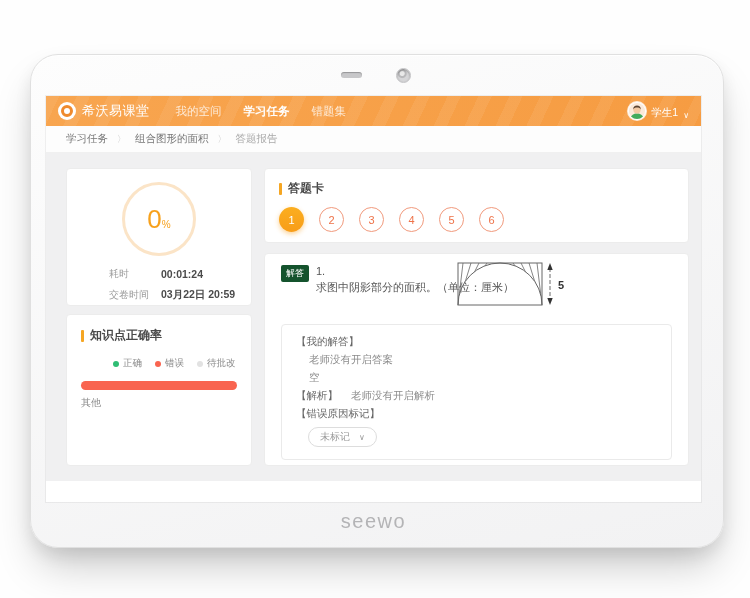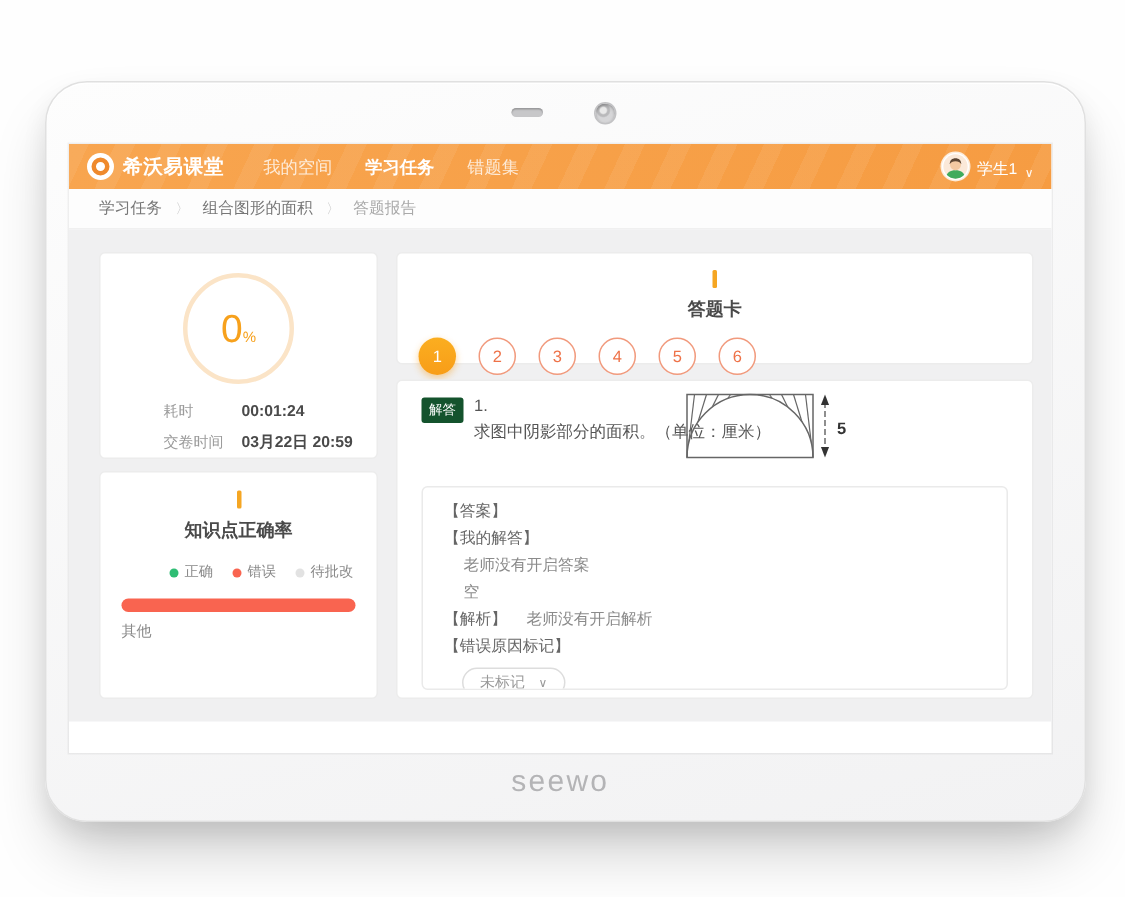--- a/index.html
+++ b/index.html
@@ -25,21 +25,21 @@
     box-shadow:0 0 0 1px rgba(0,0,0,.05);overflow:hidden;}
 
   
   .appbar{position:relative;height:30px;display:flex;align-items:center;padding:0 12px;
     background:linear-gradient(100deg,#f8a54f,#f69c42);box-sizing:border-box;}
   .appbar::before{content:"";position:absolute;inset:0;pointer-events:none;
     background:repeating-linear-gradient(115deg,rgba(255,255,255,.07) 0 12px,transparent 12px 28px);}
   .logo{width:18px;height:18px;border-radius:50%;background:#fff;display:flex;
     align-items:center;justify-content:center;flex:0 0 auto;z-index:1;}
   .logo-core{width:6px;height:6px;border:3px solid #ef8a2d;border-radius:50%;}
-  .app-title{color:#fff;font-size:13px;font-weight:bold;margin-left:6px;letter-spacing:.5px;z-index:1;}
+  .app-title{color:#fff;font-size:13px;font-weight:normal;margin-left:6px;letter-spacing:.5px;z-index:1;}
   .nav{display:flex;gap:22px;margin-left:26px;font-size:11.5px;z-index:1;}
   .nav-item{color:rgba(255,255,255,.78);cursor:pointer;}
   .nav-item.active{color:#fff;font-weight:bold;}
   .user{margin-left:auto;display:flex;align-items:flex-end;gap:5px;color:#fff;font-size:10.5px;z-index:1;cursor:pointer;}
   .avatar{width:18px;height:18px;border-radius:50%;background:#fff;overflow:hidden;
     box-shadow:0 0 0 1px rgba(255,255,255,.8);}
   .chev-w{font-size:8px;color:rgba(255,255,255,.95);}
 
   
   .breadcrumb{height:27px;background:#fdfdfd;display:flex;align-items:center;gap:9px;
@@ -60,21 +60,21 @@
   .ring{position:absolute;left:55px;top:13px;width:68px;height:68px;border:3px solid #fbe4c7;
     border-radius:50%;display:flex;align-items:baseline;justify-content:center;}
   .pct-val{font-size:26px;color:#f7a11c;line-height:68px;}
   .pct-unit{font-size:10px;color:#f7a11c;line-height:60px;}
   .stat-rows{position:absolute;left:0;right:0;top:98px;}
   .stat-row{display:flex;align-items:center;padding-left:42px;margin-bottom:7px;font-size:10px;}
   .stat-label{width:52px;color:#9b9b9b;flex:0 0 auto;}
   .stat-value{color:#4a4a4a;font-weight:bold;font-size:10.5px;}
 
   
-  .sec-title{display:flex;align-items:center;gap:6px;font-size:12px;font-weight:bold;color:#4a4a4a;flex-direction:column;}
+  .sec-title{display:flex;align-items:center;gap:6px;font-size:12px;font-weight:bold;color:#4a4a4a;}
   .accent{width:3px;height:12px;background:#f5a623;border-radius:1px;flex:0 0 auto;}
 
   
   .legend{display:flex;gap:13px;margin-top:13px;font-size:9.5px;color:#8a8a8a;align-items:center;padding-left:32px;}
   .legend-item{display:flex;align-items:center;gap:4px;}
   .dot{width:6px;height:6px;border-radius:50%;background:#ccc;}
   .kbar{margin-top:11px;height:9px;border-radius:5px;background:#f96450;}
   .kbar-label{margin-top:6px;font-size:10px;color:#8a8a8a;}
 
   
@@ -243,21 +243,20 @@
               <rect x="1" y="1" width="84" height="42" fill="none" stroke="#666" stroke-width="1"></rect>
               <path d="M1,43 A42,42 0 0 1 85,43" fill="none" stroke="#666" stroke-width="1"></path>
               <line x1="93" y1="6" x2="93" y2="38" stroke="#444" stroke-width="0.8" stroke-dasharray="4 2"></line>
               <polygon points="93,1 90.3,8 95.7,8" fill="#333"></polygon>
               <polygon points="93,43 90.3,36 95.7,36" fill="#333"></polygon>
               <text x="101" y="27" font-size="11" font-weight="bold" fill="#333">5</text>
             </svg>
           </div>
 
           <div class="dbox">
-            <div class="dline">【答案】</div>
             <div class="dline">【我的解答】</div>
             <div class="dline dval indent">老师没有开启答案</div>
             <div class="dline dval indent">空</div>
             <div class="dline">
               <span>【解析】</span>
               <span class="inline-val">老师没有开启解析</span>
             </div>
             <div class="dline">【错误原因标记】</div>
             <div class="pill">
               <span>未标记</span>

